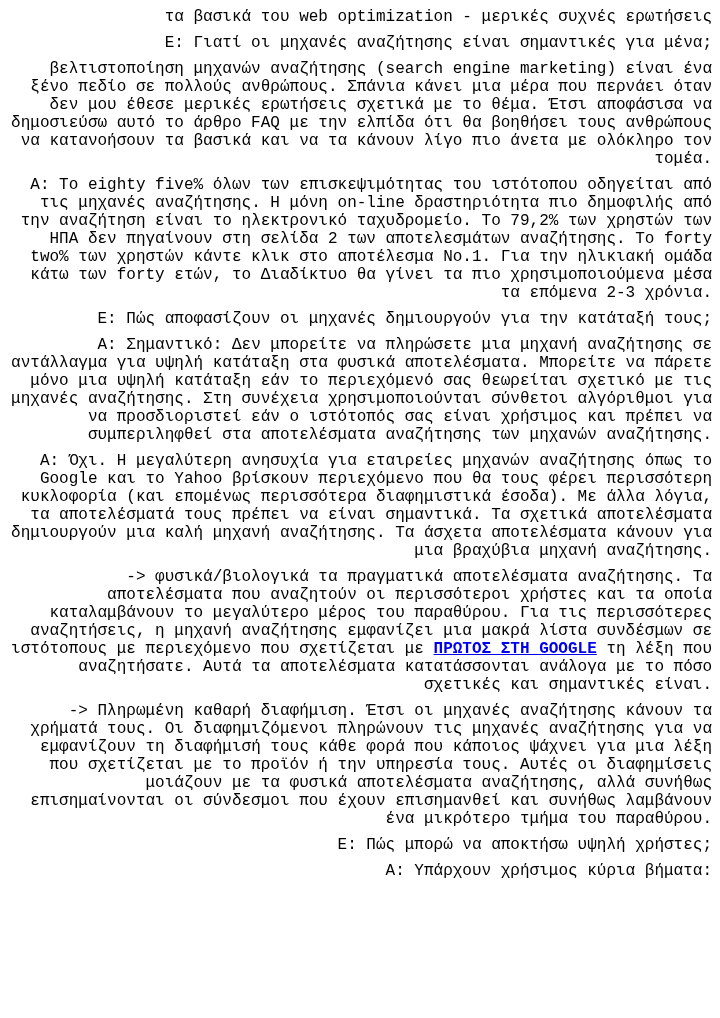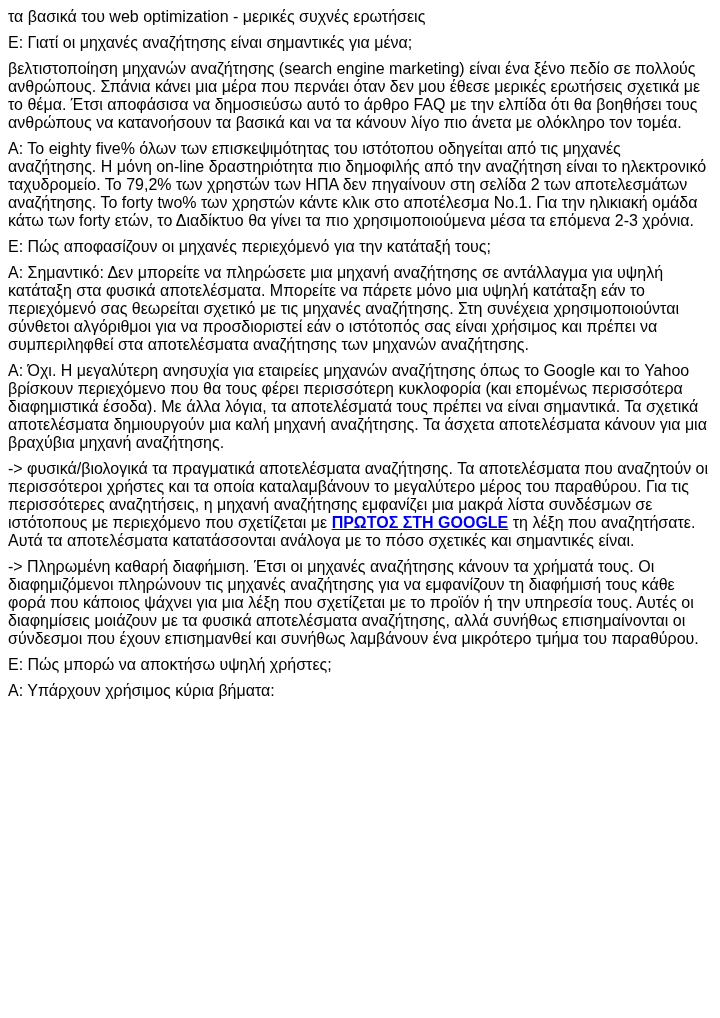--- a/index.html
+++ b/index.html
@@ -8,24 +8,25 @@
     padding: 0;
     background: #ffffff;
   }
   body {
     width: 720px;
     height: 1018px;
     overflow: hidden;
   }
   .doc {
     padding: 8px 8px 0 8px;
-    font-family: Liberation Sans, sans-serif;
+    font-family: Liberation Mono, monospace;
     font-size: 16px;
     line-height: normal;
     color: #000000;
+    text-align: right;
   }
   .doc p {
     margin: 8px 0;
   }
   .doc p:first-child {
     margin-top: 0;
   }
   a.inline-link {
     color: #0000ee;
     font-weight: bold;
@@ -37,21 +38,21 @@
 <body style="background: rgb(255, 255, 255);">
 
 <div class="doc" style="color: rgb(0, 0, 0);">
   <p>τα βασικά του web optimization - μερικές συχνές ερωτήσεις</p>
 
   <p>Ε: Γιατί οι μηχανές αναζήτησης είναι σημαντικές για μένα;</p>
 
   <p>βελτιστοποίηση μηχανών αναζήτησης (search engine marketing) είναι ένα ξένο πεδίο σε πολλούς ανθρώπους. Σπάνια κάνει μια μέρα που περνάει όταν δεν μου έθεσε μερικές ερωτήσεις σχετικά με το θέμα. Έτσι αποφάσισα να δημοσιεύσω αυτό το άρθρο FAQ με την ελπίδα ότι θα βοηθήσει τους ανθρώπους να κατανοήσουν τα βασικά και να τα κάνουν λίγο πιο άνετα με ολόκληρο τον τομέα.</p>
   <p>Α: Το eighty five% όλων των επισκεψιμότητας του ιστότοπου οδηγείται από τις μηχανές αναζήτησης. Η μόνη on-line δραστηριότητα πιο δημοφιλής από την αναζήτηση είναι το ηλεκτρονικό ταχυδρομείο. Το 79,2% των χρηστών των ΗΠΑ δεν πηγαίνουν στη σελίδα 2 των αποτελεσμάτων αναζήτησης. Το forty two% των χρηστών κάντε κλικ στο αποτέλεσμα No.1. Για την ηλικιακή ομάδα κάτω των forty ετών, το Διαδίκτυο θα γίνει τα πιο χρησιμοποιούμενα μέσα τα επόμενα 2-3 χρόνια.</p>
 
-  <p>Ε: Πώς αποφασίζουν οι μηχανές περιεχόμενό για την κατάταξή τους;</p>
+  <p>Ε: Πώς αποφασίζουν οι μηχανές δημιουργούν για την κατάταξή τους;</p>
   <p>Α: Σημαντικό: Δεν μπορείτε να πληρώσετε μια μηχανή αναζήτησης σε αντάλλαγμα για υψηλή κατάταξη στα φυσικά αποτελέσματα. Μπορείτε να πάρετε μόνο μια υψηλή κατάταξη εάν το περιεχόμενό σας θεωρείται σχετικό με τις μηχανές αναζήτησης. Στη συνέχεια χρησιμοποιούνται σύνθετοι αλγόριθμοι για να προσδιοριστεί εάν ο ιστότοπός σας είναι χρήσιμος και πρέπει να συμπεριληφθεί στα αποτελέσματα αναζήτησης των μηχανών αναζήτησης.</p>
 
   <p>Α: Όχι. Η μεγαλύτερη ανησυχία για εταιρείες μηχανών αναζήτησης όπως το Google και το Yahoo βρίσκουν περιεχόμενο που θα τους φέρει περισσότερη κυκλοφορία (και επομένως περισσότερα διαφημιστικά έσοδα). Με άλλα λόγια, τα αποτελέσματά τους πρέπει να είναι σημαντικά. Τα σχετικά αποτελέσματα δημιουργούν μια καλή μηχανή αναζήτησης. Τα άσχετα αποτελέσματα κάνουν για μια βραχύβια μηχανή αναζήτησης.</p>
 
 
   <p><span>-&gt; φυσικά/βιολογικά τα πραγματικά αποτελέσματα αναζήτησης. Τα αποτελέσματα που αναζητούν οι περισσότεροι χρήστες και τα οποία καταλαμβάνουν το μεγαλύτερο μέρος του παραθύρου. Για τις περισσότερες αναζητήσεις, η μηχανή αναζήτησης εμφανίζει μια μακρά λίστα συνδέσμων σε ιστότοπους με περιεχόμενο που σχετίζεται με </span><a href="#" class="inline-link" style="color: rgb(0, 0, 238);">ΠΡΩΤΟΣ ΣΤΗ GOOGLE</a><span> τη λέξη που αναζητήσατε. Αυτά τα αποτελέσματα κατατάσσονται ανάλογα με το πόσο σχετικές και σημαντικές είναι.</span></p>
 
   <p>-&gt; Πληρωμένη καθαρή διαφήμιση. Έτσι οι μηχανές αναζήτησης κάνουν τα χρήματά τους. Οι διαφημιζόμενοι πληρώνουν τις μηχανές αναζήτησης για να εμφανίζουν τη διαφήμισή τους κάθε φορά που κάποιος ψάχνει για μια λέξη που σχετίζεται με το προϊόν ή την υπηρεσία τους. Αυτές οι διαφημίσεις μοιάζουν με τα φυσικά αποτελέσματα αναζήτησης, αλλά συνήθως επισημαίνονται οι σύνδεσμοι που έχουν επισημανθεί και συνήθως λαμβάνουν ένα μικρότερο τμήμα του παραθύρου.</p>
 
   <p>Ε: Πώς μπορώ να αποκτήσω υψηλή χρήστες;</p>

